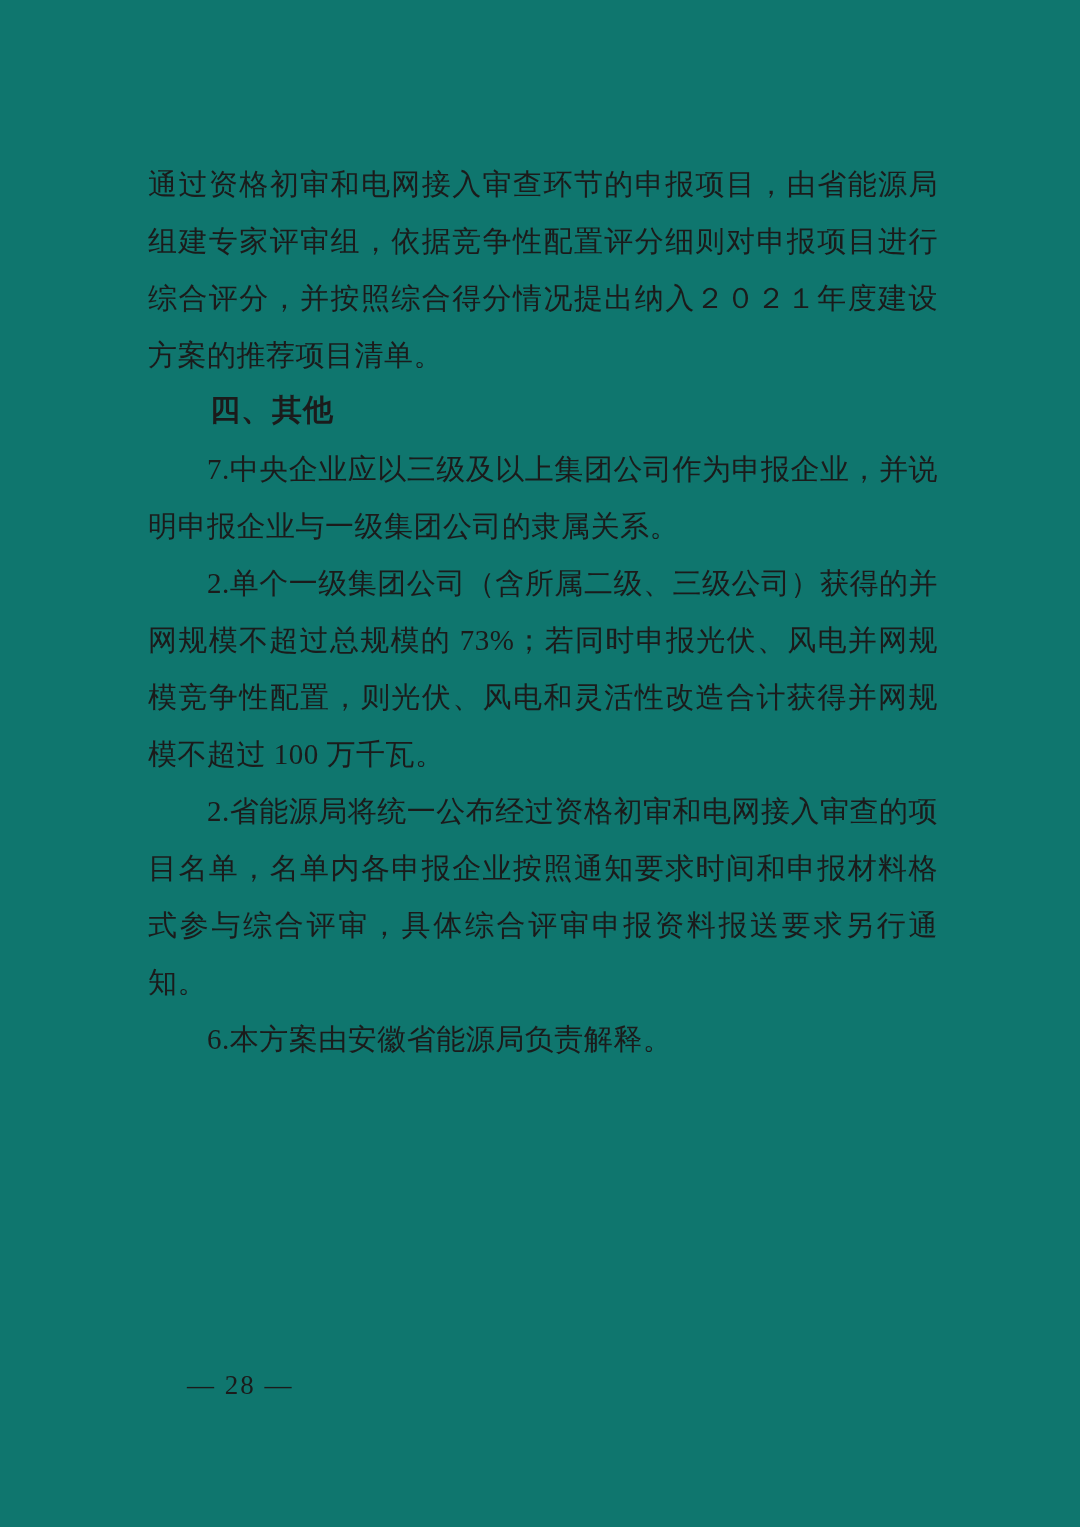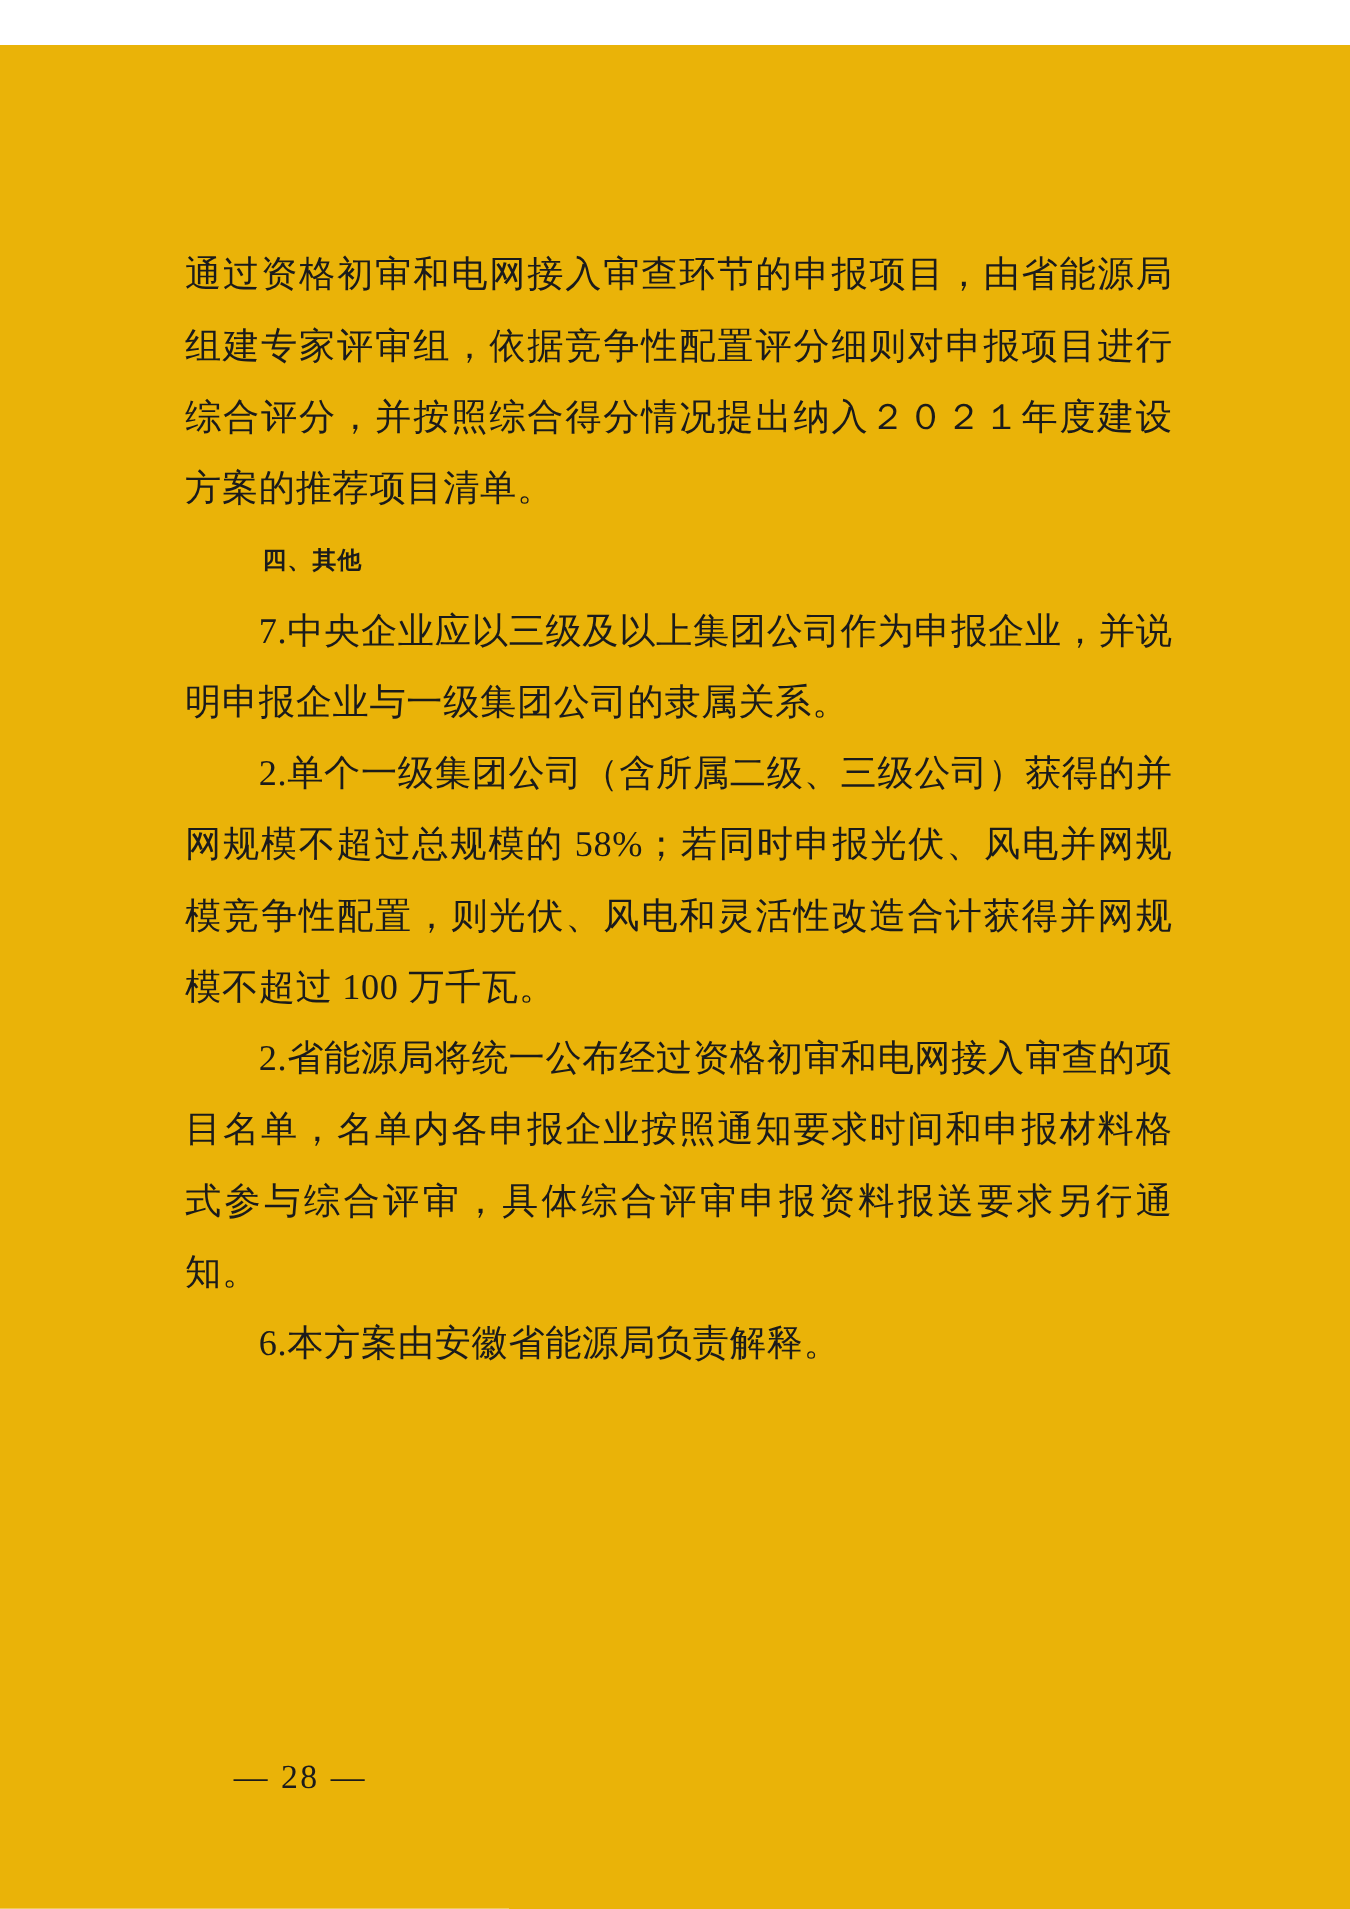--- a/index.html
+++ b/index.html
@@ -11,22 +11,21 @@
     height: 1527px;
     background: #ffffff;
     position: relative;
     overflow: hidden;
     font-family: "Liberation Serif", "DejaVu Serif", serif;
     color: #1b1b1b;
   }
   .page {
     position: absolute;
     inset: 0;
-    background: #eab308;
-    margin-top: 36px;
+    background: #0f766e;
   }
   .content {
     position: absolute;
     left: 148px;
     top: 156px;
     width: 790px;
   }
   .para {
     margin: 0;
     font-size: 29px;
@@ -34,24 +33,24 @@
     text-align: justify;
     text-justify: inter-ideograph;
     word-break: break-all;
     letter-spacing: 0.5px;
   }
   .para.indent {
     text-indent: 59px;
   }
   .heading {
     margin: 0;
-    font-size: 19px;
+    font-size: 30px;
     line-height: 57px;
     font-weight: bold;
-    font-family: Liberation Serif, serif;
+    font-family: Liberation Mono, monospace;
     text-indent: 62px;
     letter-spacing: 1px;
   }
   .footer {
     position: absolute;
     left: 187px;
     top: 1368px;
     font-size: 27px;
     line-height: 34px;
     color: #1b1b1b;
@@ -59,20 +58,20 @@
   }
 </style>
 </head>
 <body>
 
 <div class="page">
   <div class="content">
     <p class="para">通过资格初审和电网接入审查环节的申报项目，由省能源局组建专家评审组，依据竞争性配置评分细则对申报项目进行综合评分，并按照综合得分情况提出纳入２０２１年度建设方案的推荐项目清单。</p>
     <h2 class="heading">四、其他</h2>
     <p class="para indent">7.中央企业应以三级及以上集团公司作为申报企业，并说明申报企业与一级集团公司的隶属关系。</p>
-    <p class="para indent">2.单个一级集团公司（含所属二级、三级公司）获得的并网规模不超过总规模的 58%；若同时申报光伏、风电并网规模竞争性配置，则光伏、风电和灵活性改造合计获得并网规模不超过 100 万千瓦。</p>
+    <p class="para indent">2.单个一级集团公司（含所属二级、三级公司）获得的并网规模不超过总规模的 73%；若同时申报光伏、风电并网规模竞争性配置，则光伏、风电和灵活性改造合计获得并网规模不超过 100 万千瓦。</p>
     <p class="para indent">2.省能源局将统一公布经过资格初审和电网接入审查的项目名单，名单内各申报企业按照通知要求时间和申报材料格式参与综合评审，具体综合评审申报资料报送要求另行通知。</p>
     <p class="para indent">6.本方案由安徽省能源局负责解释。</p>
   </div>
   <div class="footer">
     <span>— 28 —</span>
   </div>
 </div>
 
 </body></html>

